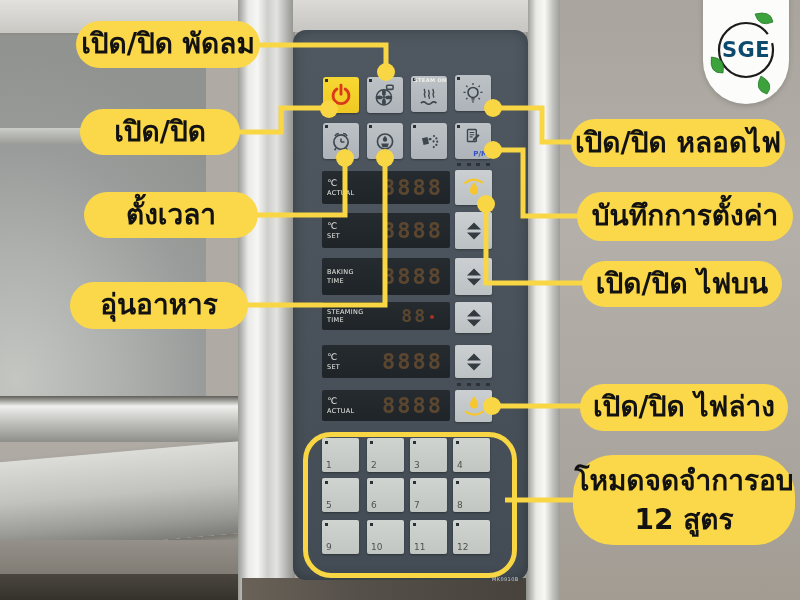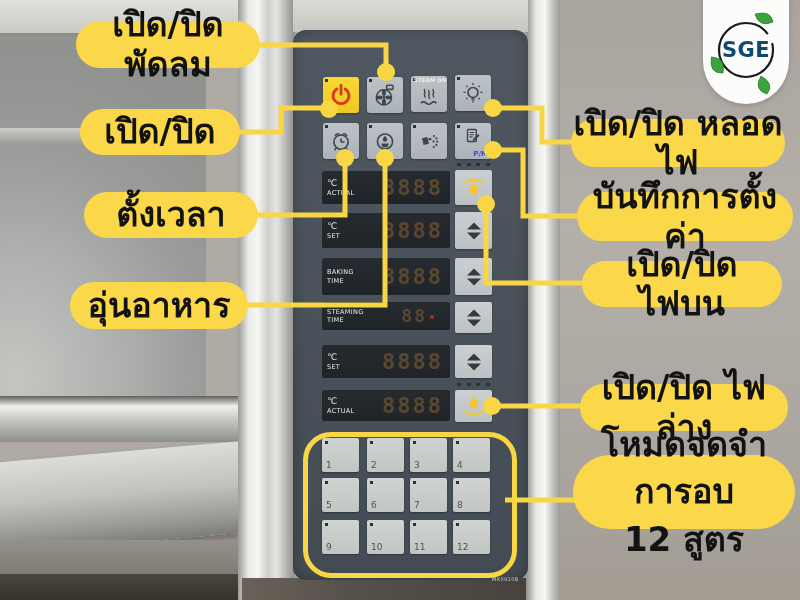--- a/index.html
+++ b/index.html
@@ -52,21 +52,21 @@
   .keypad-outline{position:absolute;left:10px;top:402px;width:204px;height:136px;border:5px solid #F8D644;border-radius:28px;}
   .kbtn{position:absolute;width:37px;height:34px;background:linear-gradient(180deg,#D0D4D0,#C2C6C2);border-radius:2px;
     box-shadow:0 1px 2px rgba(0,0,0,.35);}
   .kbtn::before{content:"";position:absolute;left:3px;top:3px;width:3px;height:3px;background:#2B3136;}
   .kbtn span{position:absolute;left:4px;bottom:2px;font-size:9px;color:#4E534F;}
   .model-code{position:absolute;left:199px;top:546px;font-size:5px;color:#C8CDD1;letter-spacing:.4px;}
 
   
   .overlay{left:0;top:0;width:800px;height:600px;pointer-events:none;}
   .pill{position:absolute;background:#FBD84A;border-radius:27px;display:flex;align-items:center;justify-content:center;
-    font-weight:bold;color:#121212;font-size:34px;line-height:1.15;text-align:center;}
+    font-weight:bold;color:#121212;font-size:28px;line-height:1.15;text-align:center;}
   .pill.two{flex-direction:column;border-radius:40px;line-height:1.4;}
 
   
   .badge{left:703px;top:-6px;width:86px;height:110px;background:#FCFCFB;border-radius:0 0 43px 43px;
     box-shadow:0 2px 5px rgba(60,60,55,.25);}
   .badge .sge-text{position:absolute;left:0;top:44px;width:100%;text-align:center;font-size:21px;font-weight:bold;
     color:#0c4a6e;letter-spacing:.5px;}
 </style>
 </head>
 <body>
@@ -322,21 +322,21 @@
   </svg>
 
   <div class="pill" style="left:76px;top:21px;width:184px;height:47px;">เปิด/ปิด พัดลม</div>
   <div class="pill" style="left:80px;top:109px;width:160px;height:46px;">เปิด/ปิด</div>
   <div class="pill" style="left:84px;top:192px;width:174px;height:46px;">ตั้งเวลา</div>
   <div class="pill" style="left:70px;top:282px;width:178px;height:47px;">อุ่นอาหาร</div>
   <div class="pill" style="left:571px;top:119px;width:214px;height:48px;">เปิด/ปิด หลอดไฟ</div>
   <div class="pill" style="left:577px;top:192px;width:216px;height:49px;">บันทึกการตั้งค่า</div>
   <div class="pill" style="left:582px;top:261px;width:200px;height:46px;">เปิด/ปิด ไฟบน</div>
   <div class="pill" style="left:580px;top:384px;width:208px;height:47px;">เปิด/ปิด ไฟล่าง</div>
-  <div class="pill two" style="left:573px;top:455px;width:222px;height:74px;">
+  <div class="pill two" style="left:573px;top:455px;width:222px;height:90px;">
     <span>โหมดจดจำการอบ</span>
     <span>12 สูตร</span>
   </div>
 
   <div class="abs badge">
     <svg width="86" height="110" viewBox="0 0 86 110">
       <circle cx="43" cy="56" r="27" stroke="#1B1B1B" stroke-width="2.2" fill="none" stroke-dasharray="152 10"></circle>
       <g fill="#3BA23C" stroke="#2E7D2F" stroke-width="0.8">
         <path d="M52,20 q16,-4 18,8 q-14,6 -18,-8 z"></path>
         <path d="M10,62 q-6,16 8,18 q6,-14 -8,-18 z" transform="rotate(-12 14 70)"></path>

